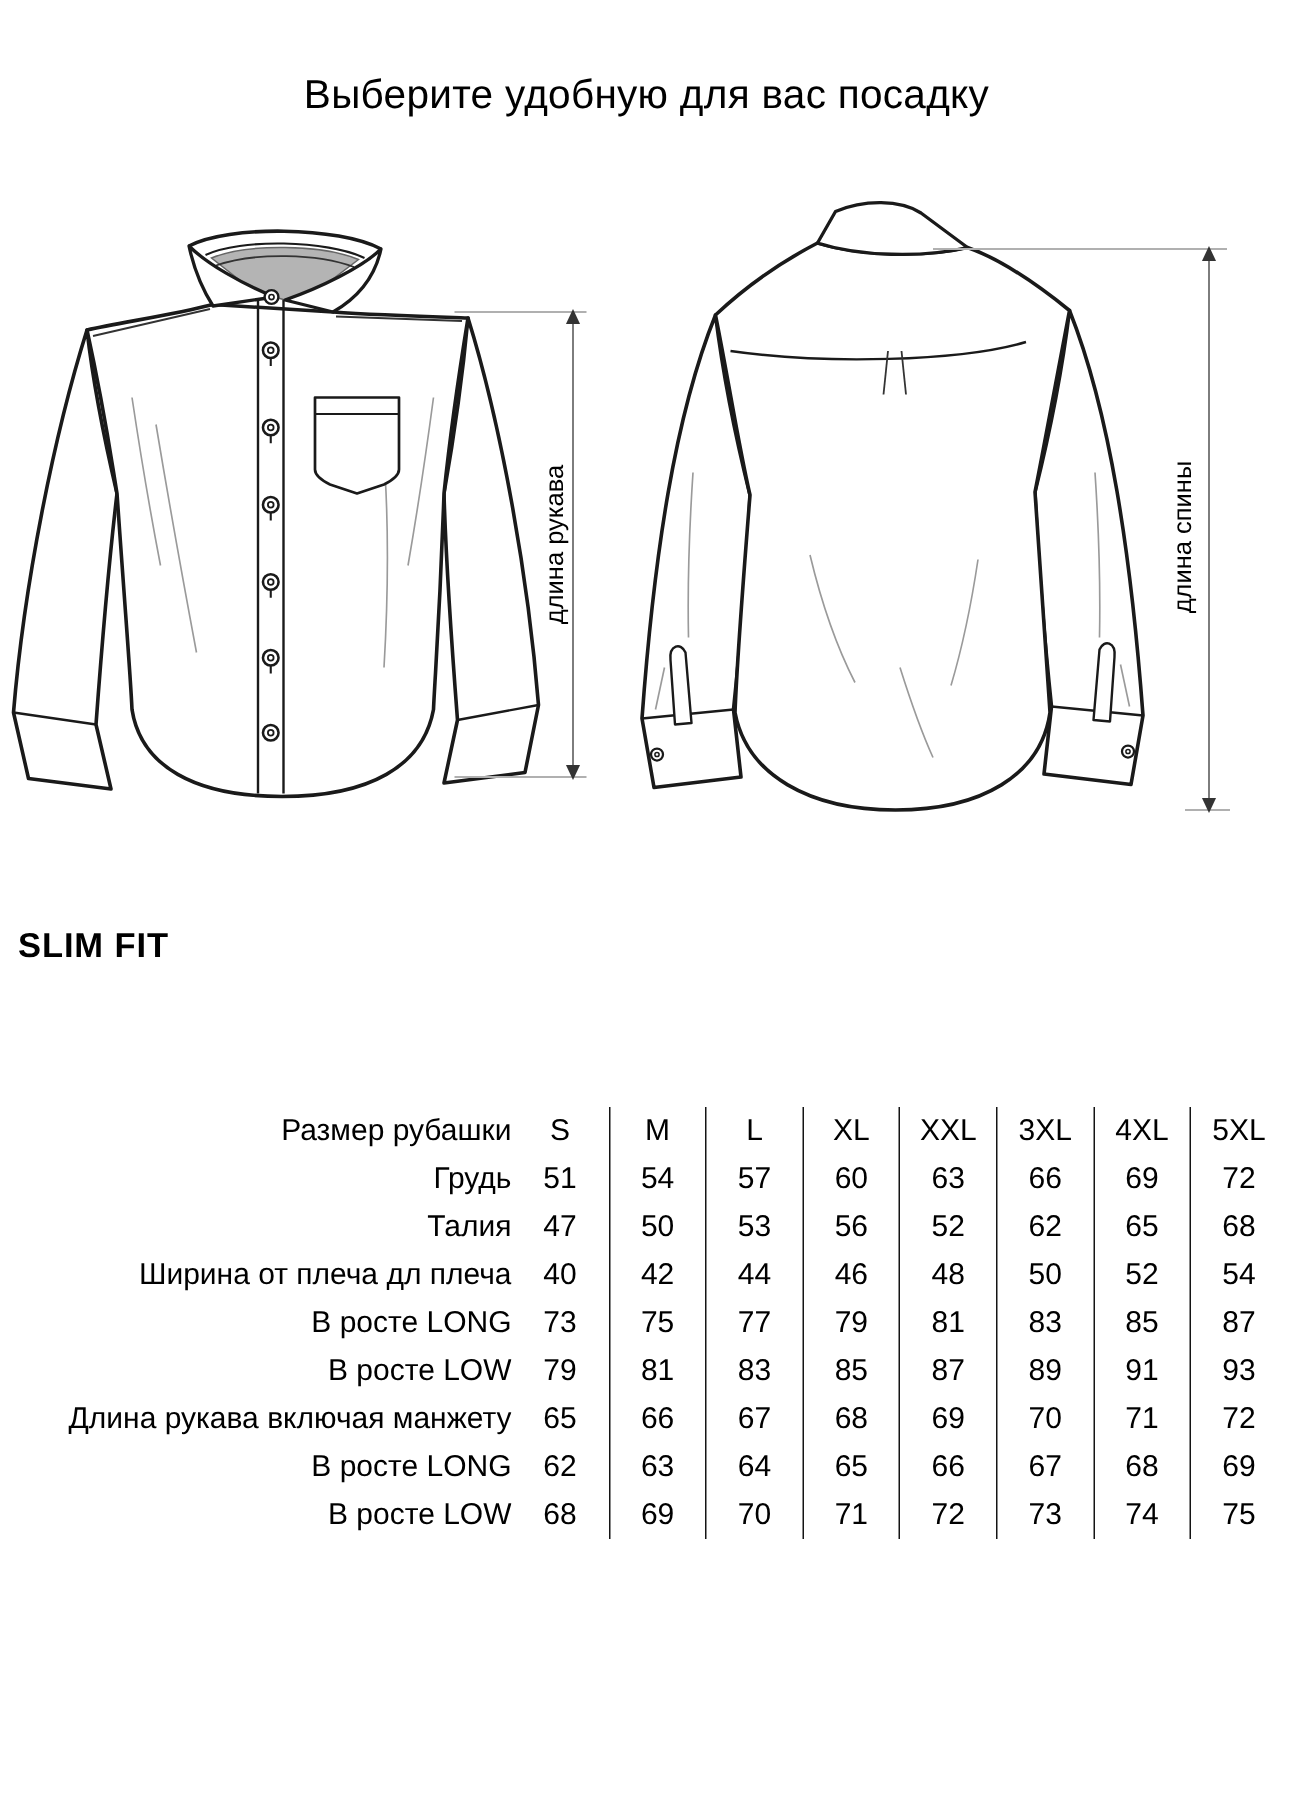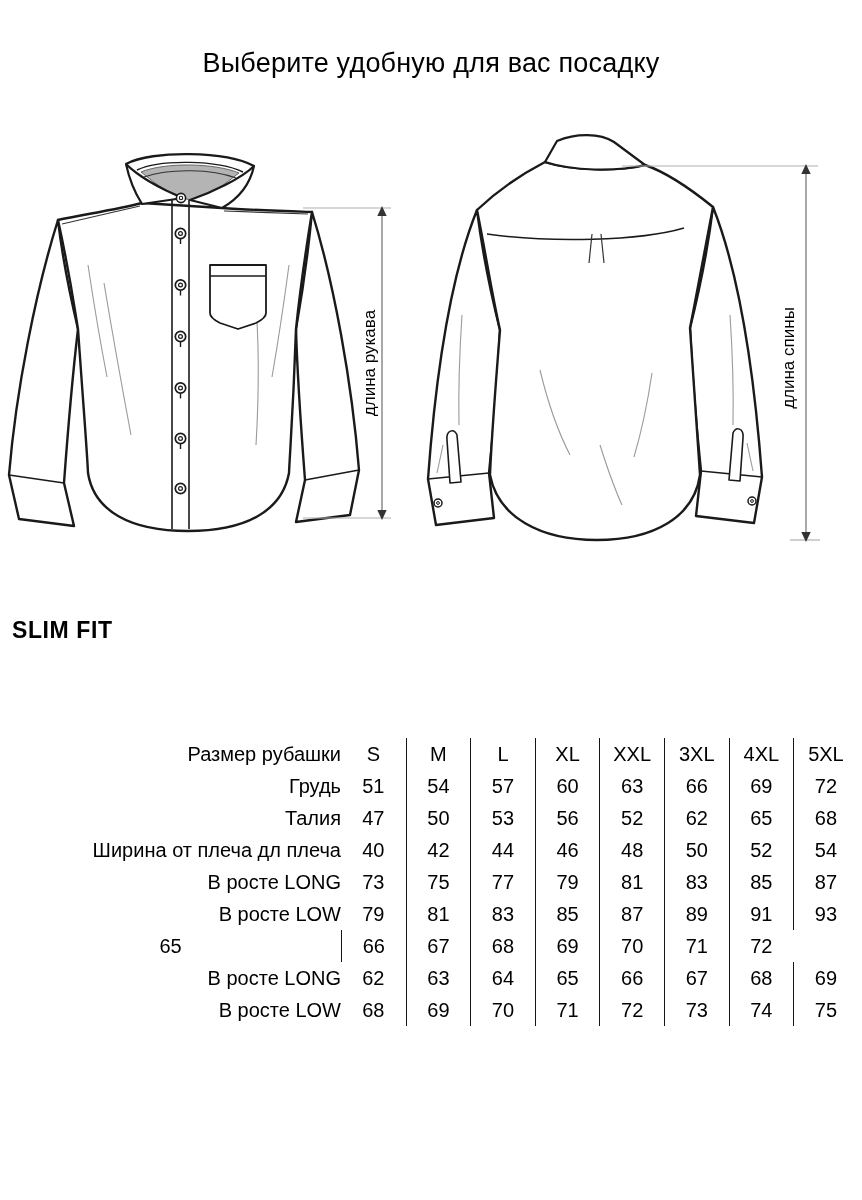--- a/index.html
+++ b/index.html
@@ -220,20 +220,21 @@
         <div class="tcell val">79</div>
         <div class="tcell val sep">81</div>
         <div class="tcell val sep">83</div>
         <div class="tcell val sep">85</div>
         <div class="tcell val sep">87</div>
         <div class="tcell val sep">89</div>
         <div class="tcell val sep">91</div>
         <div class="tcell val sep">93</div>
       </div>
       <div class="trow">
+        <div class="tcell lab">Длина рукава включая манжету</div>
         <div class="tcell val">65</div>
         <div class="tcell val sep">66</div>
         <div class="tcell val sep">67</div>
         <div class="tcell val sep">68</div>
         <div class="tcell val sep">69</div>
         <div class="tcell val sep">70</div>
         <div class="tcell val sep">71</div>
         <div class="tcell val sep">72</div>
       </div>
       <div class="trow">

